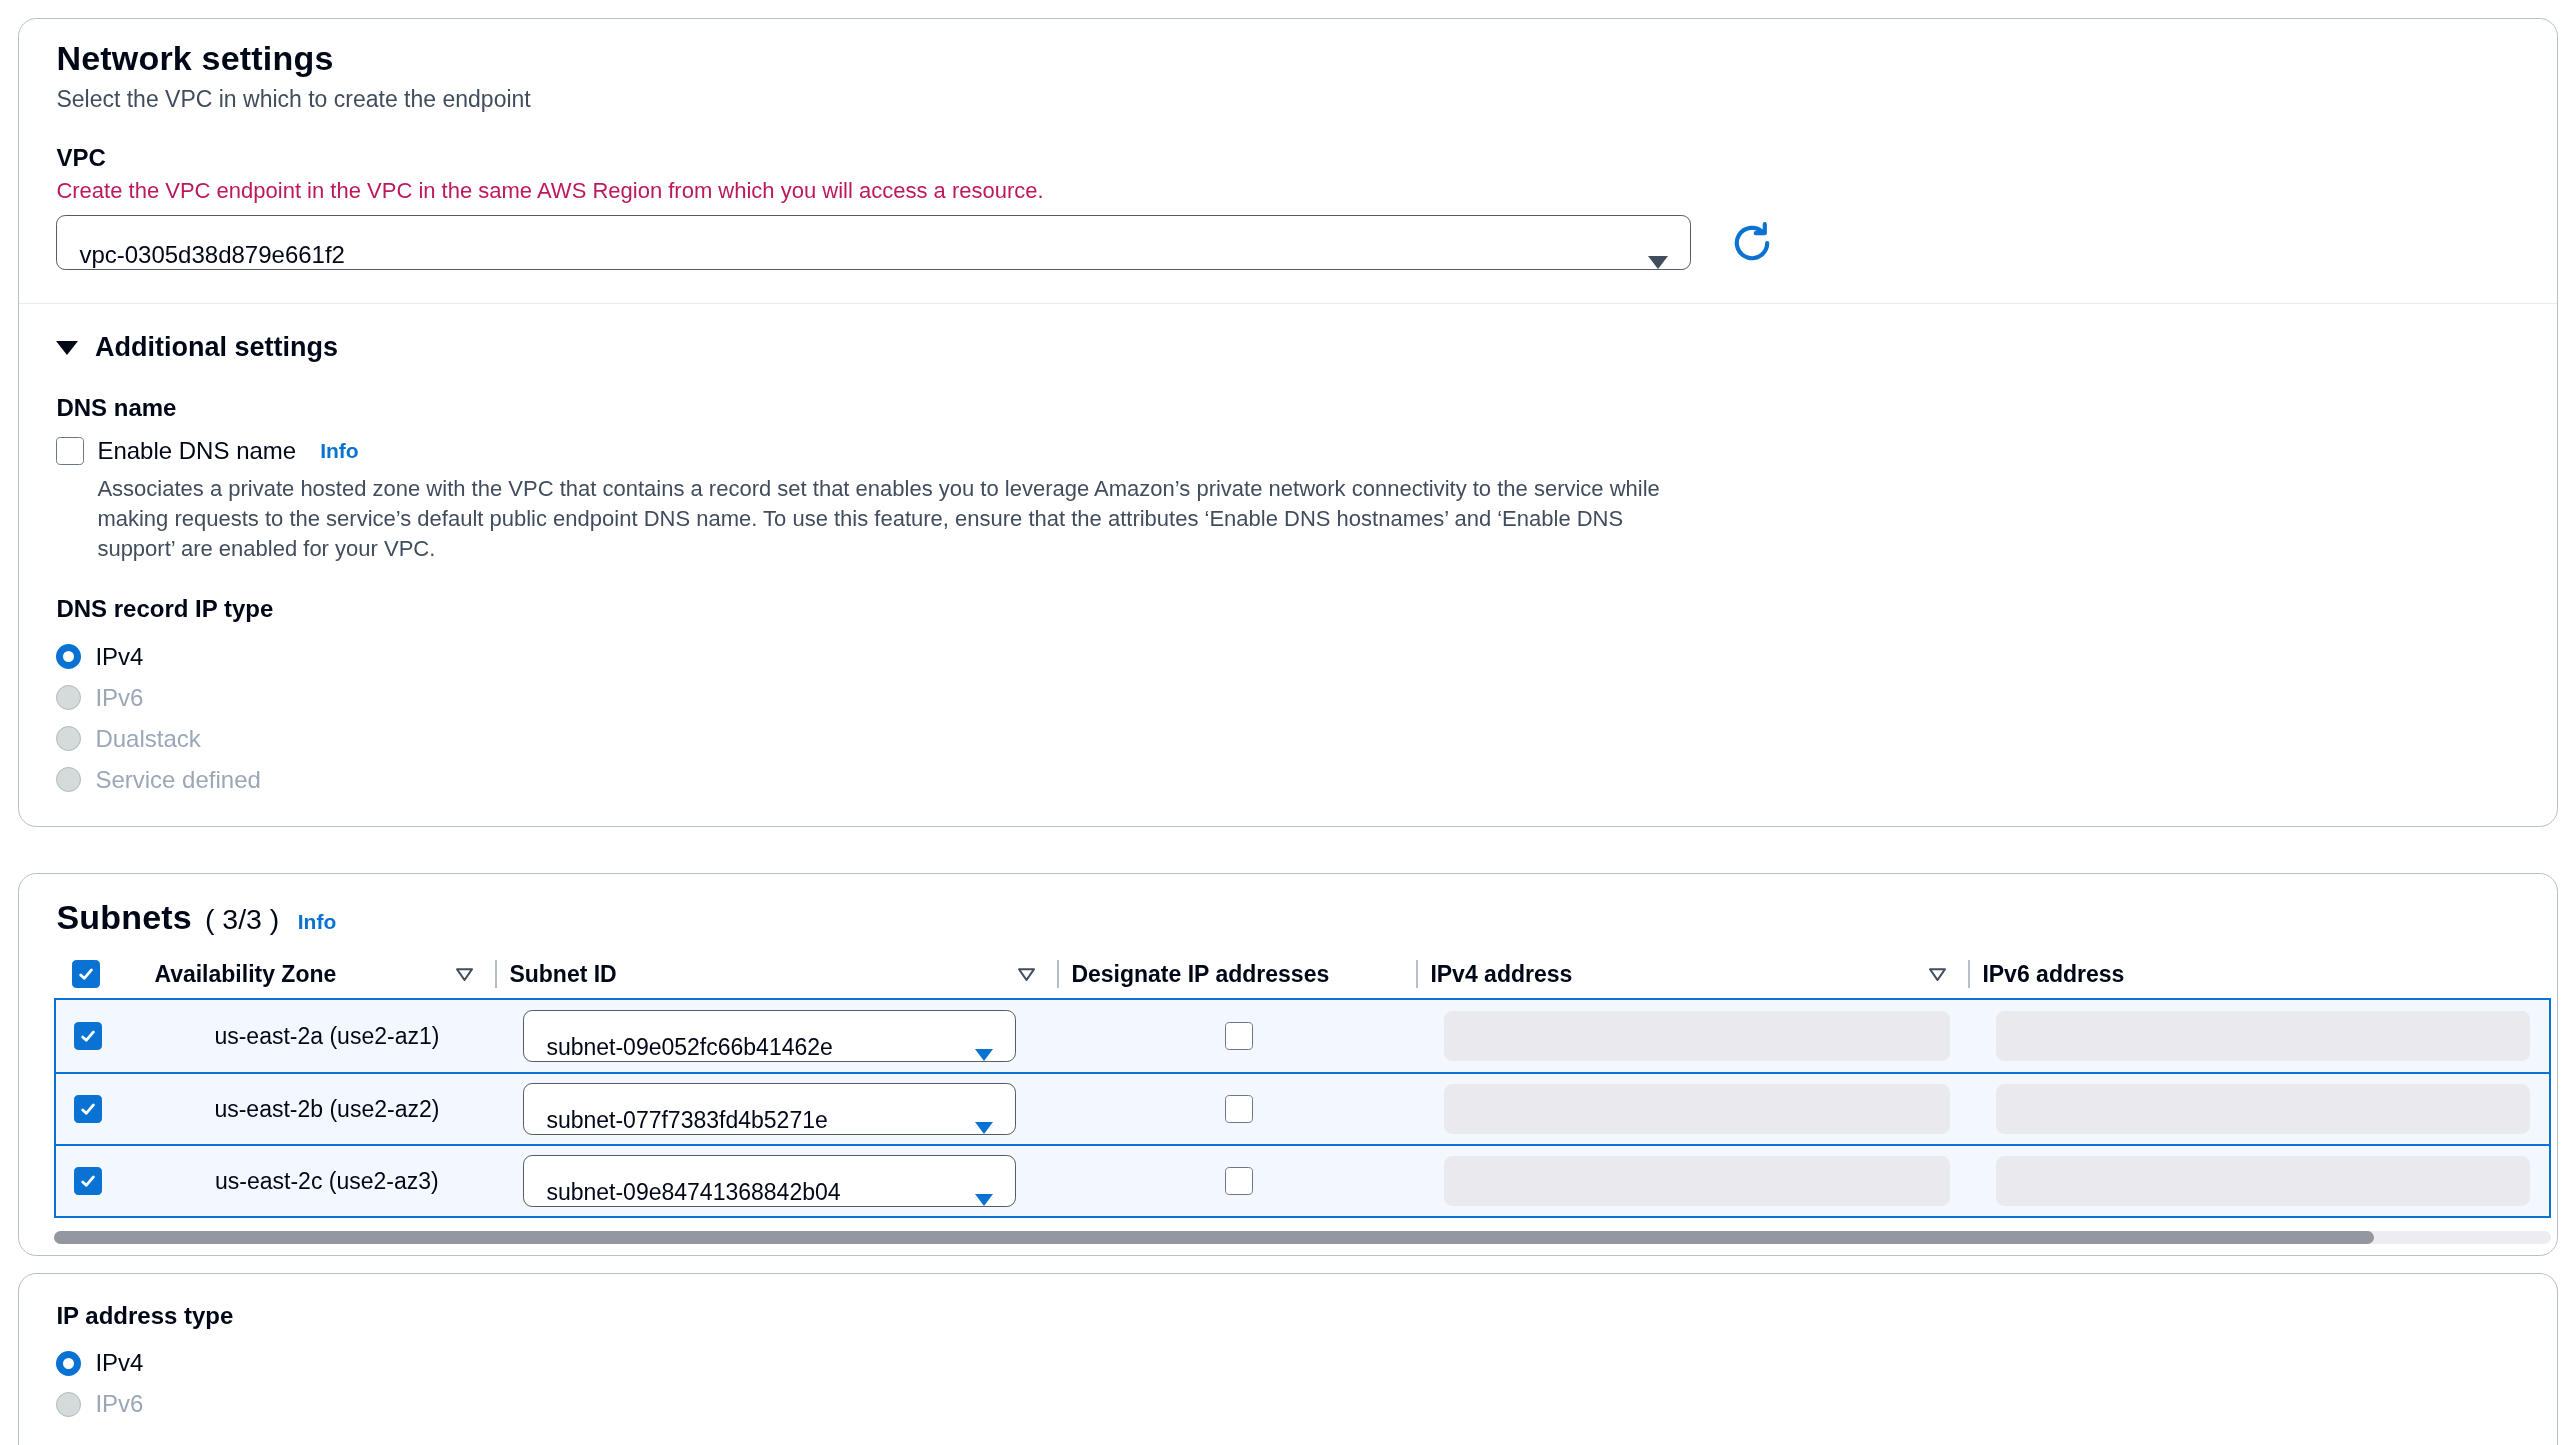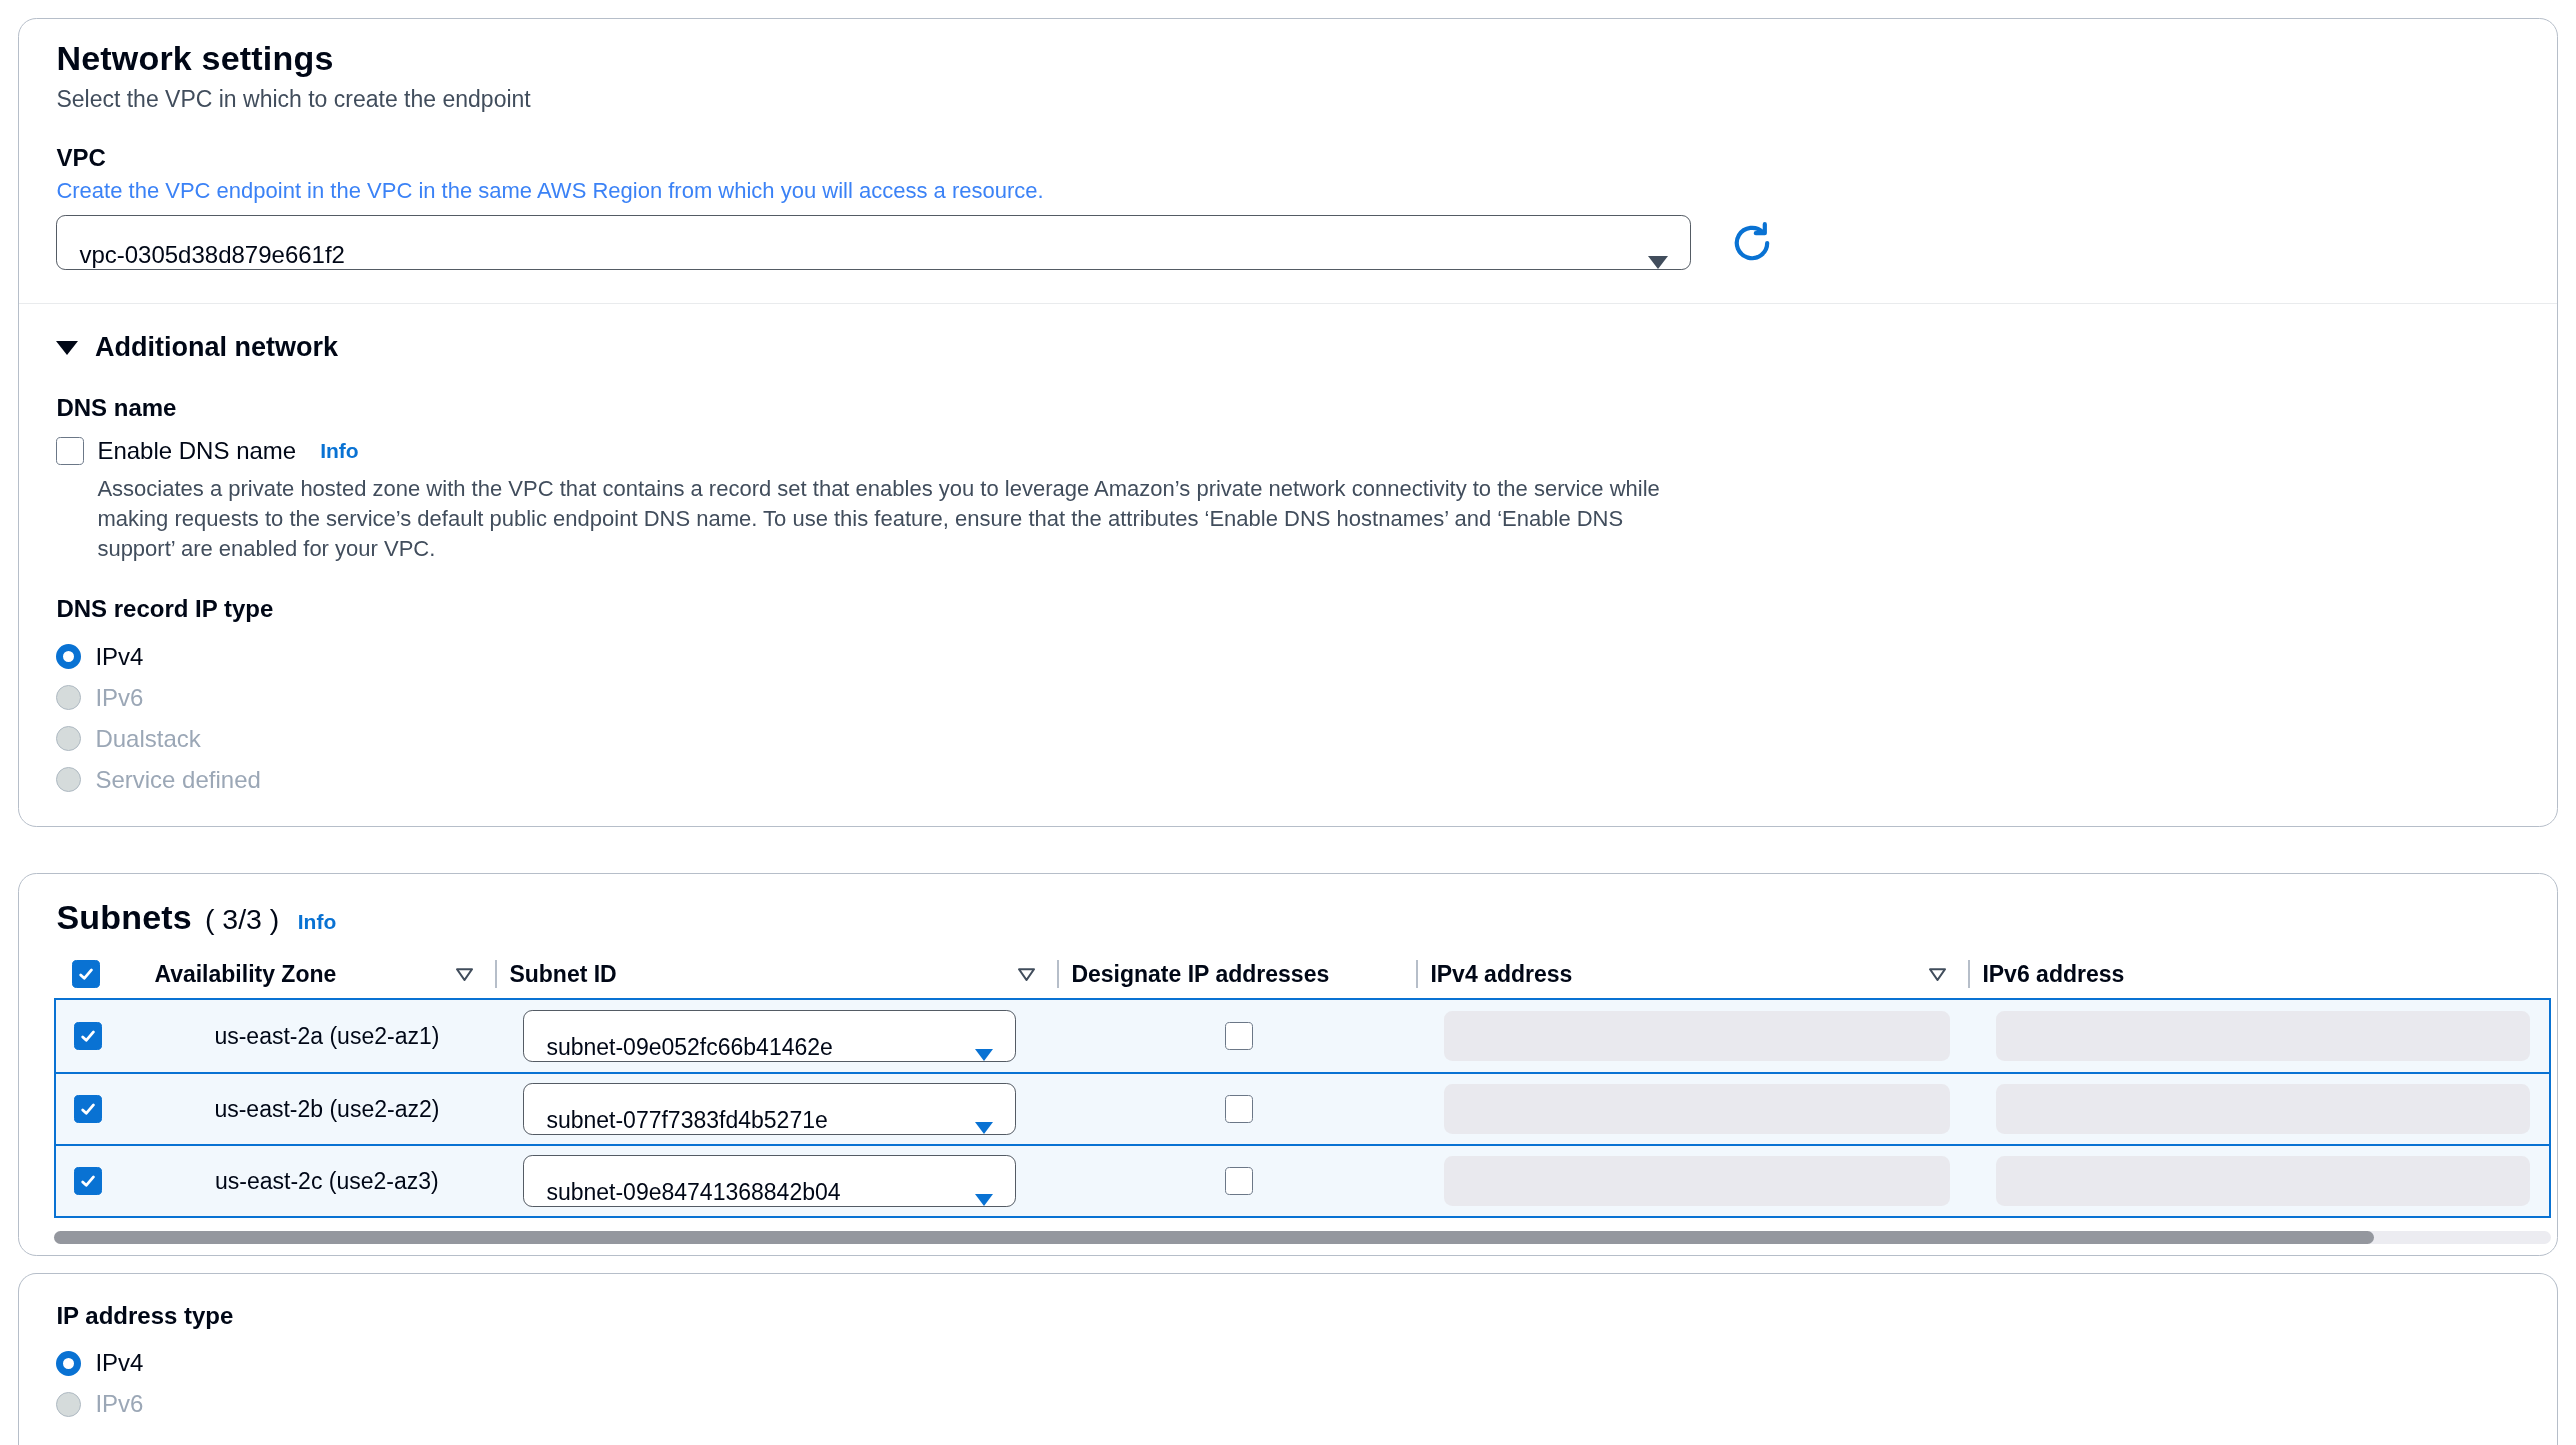--- a/index.html
+++ b/index.html
@@ -18,21 +18,21 @@
   }
 
   
   .card-network { padding: 20px 0 26px 0; }
   .pad { padding-left: 37px; padding-right: 37px; }
 
   .h2 { font-size: 34px; font-weight: 700; letter-spacing: 0.2px; }
   .subtitle { font-size: 23px; color: #414d5c; margin-top: 7.4px; }
 
   .field-label { font-size: 24px; font-weight: 700; margin-top: 31px; }
-  .field-desc { font-size: 22px; color: #3b82f6; margin-top: 6.4px; }
+  .field-desc { font-size: 22px; color: #be185d; margin-top: 6.4px; }
 
   .vpc-row { display: flex; align-items: center; margin-top: 11px; }
   .select {
     display: flex; align-items: flex-end; justify-content: space-between;
     height: 55px; border: 1.8px solid #545b64; border-radius: 9.2px;
     background: #fff; padding: 0 22px; font-size: 24px;
   }
   .vpc-select { width: 1635px; }
   .caret-dark {
     width: 0; height: 0;
@@ -170,21 +170,21 @@
           </span>
         </button>
       </div>
     </div>
 
     <div class="divider"></div>
 
     <div class="pad">
       <div class="expand-header">
         <span class="tri-expand"></span>
-        <span class="title">Additional network</span>
+        <span class="title">Additional settings</span>
       </div>
 
       <div class="field-label">DNS name</div>
 
       <div class="check-row">
         <span class="checkbox"></span>
         <span class="cb-label">Enable DNS name</span>
         <a class="info-link">Info</a>
       </div>
       <p class="para">Associates a private hosted zone with the VPC that contains a record set that enables you to leverage Amazon’s private network connectivity to the service while making requests to the service’s default public endpoint DNS name. To use this feature, ensure that the attributes ‘Enable DNS hostnames’ and ‘Enable DNS support’ are enabled for your VPC.</p>

